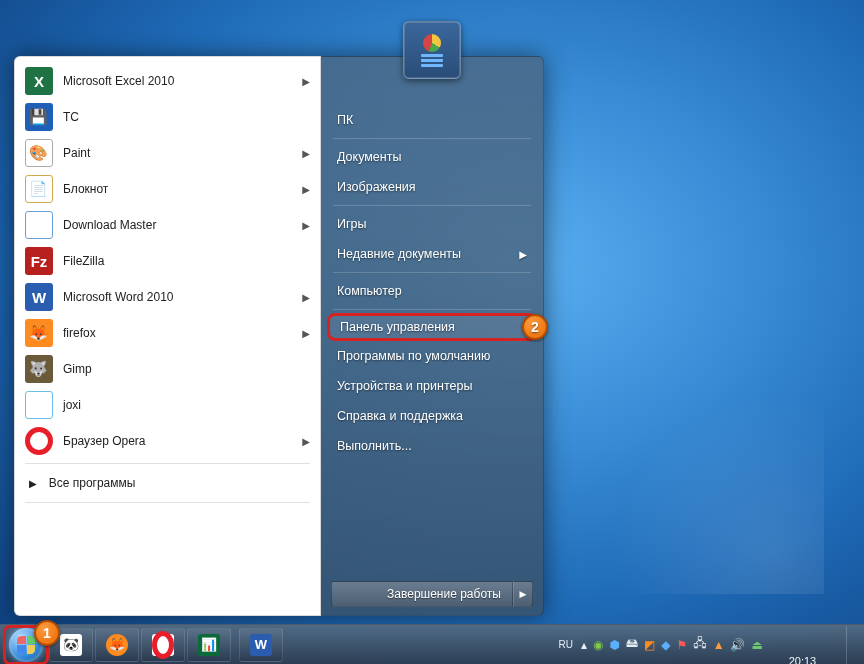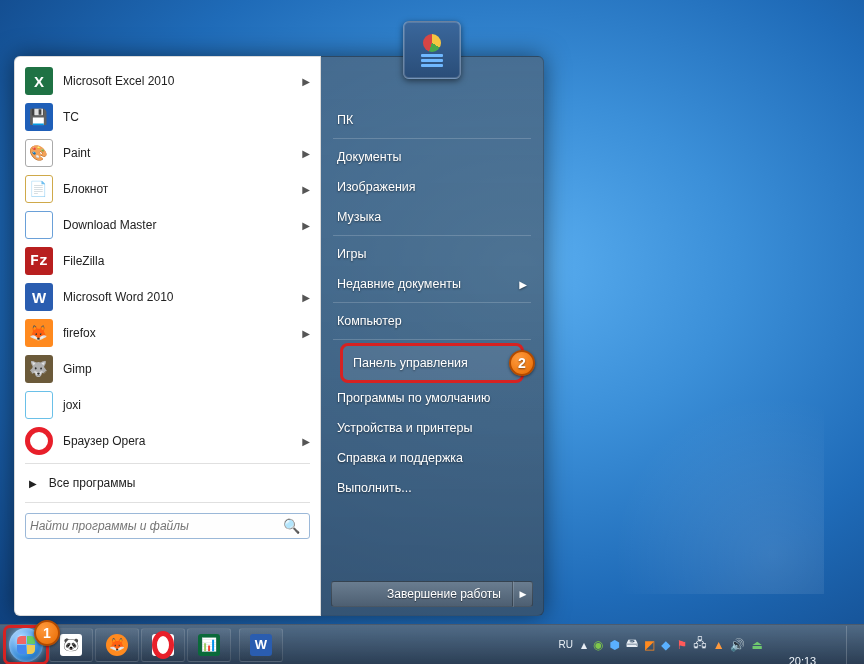--- a/index.html
+++ b/index.html
@@ -44,21 +44,21 @@
     border:1px solid rgba(0,0,0,0.2); border-left:none;
   }
   .ritem {
     color:#fff; font-size:12.5px; padding:8px 12px; cursor:default;
     display:flex; align-items:center; text-shadow:0 1px 2px rgba(0,0,0,0.5); border-radius:3px;
   }
   .ritem .arrow{ margin-left:auto; font-size:10px;}
   .rsep { height:1px; background:rgba(255,255,255,0.18); margin:3px 8px;}
   .ritem.highlight {
     border:3px solid #d62222; border-radius:8px; background:rgba(255,255,255,0.08);
-    padding:10px 10px; margin:0 15px;
+    padding:4px 10px; margin:0 2px;
   }
   .avatar {
     position:absolute; top:-36px; left:50%; transform:translateX(-50%);
     width:58px; height:58px; border-radius:6px;
     background:linear-gradient(#3a679c,#2a4d78); border:1px solid rgba(255,255,255,0.3);
     box-shadow:0 2px 6px rgba(0,0,0,0.5), inset 0 0 0 1px rgba(255,255,255,0.15);
     display:flex; align-items:center; justify-content:center; flex-direction:column;
   }
   .avatar .pie{width:18px;height:18px;border-radius:50%;background:conic-gradient(#f5c542 0 120deg,#4aa84a 120deg 200deg,#d64545 200deg 360deg);margin-bottom:2px;}
   .avatar .bars{display:flex;flex-direction:column;gap:2px;}
@@ -114,21 +114,21 @@
   .badge {
     position:absolute; width:26px; height:26px; border-radius:50%;
     background:radial-gradient(circle at 35% 30%, #ff9a3d, #e76a00);
     border:2px solid #b04a00; color:#fff; font-weight:bold; font-size:14px;
     display:flex; align-items:center; justify-content:center;
     box-shadow:0 1px 3px rgba(0,0,0,0.5);
   }
   
   .i-excel{background:#1f7244;} .i-tc{background:#1f5fb8;} .i-paint{background:#fff;border:1px solid #aaa;}
   .i-notepad{background:#fff;border:1px solid #cfa94a;} .i-dm{background:#fff;border:1px solid #6aa0d8;}
-  .i-fz{background:#b81f1f;font-family:Liberation Mono, monospace;} .i-word{background:#2a5db0;} .i-ff{background:#ff8a1f;border-radius:50%;}
+  .i-fz{background:#b81f1f;} .i-word{background:#2a5db0;} .i-ff{background:#ff8a1f;border-radius:50%;}
   .i-gimp{background:#6b5a3a;} .i-joxi{background:#fff;border:1px solid #6ac0e8;color:#1f9fd8;}
   .i-opera{background:#fff;} .i-opera::after{content:"";width:18px;height:18px;border:5px solid #e81f2a;border-radius:50%;display:block;}
 </style>
 </head>
 <body>
 
 <div class="desktop">
 
   <div class="startmenu">
 
@@ -183,24 +183,20 @@
           <div class="picon i-opera"></div>
           <span>Браузер Opera</span>
           <span class="arrow">▶</span>
         </div>
       <div class="divider"></div>
       <div class="allprog">
           <span class="tri">▶</span>
           <span>Все программы</span>
         </div>
       <div class="divider"></div>
-      <div class="searchbox">
-        <input placeholder="Найти программы и файлы" style="">
-        <span class="mag">🔍</span>
-      </div>
     </div>
 
     <div class="right">
       <div class="avatar">
         <div class="pie"></div>
         <div class="bars">
             <span></span>
             <span></span>
             <span></span>
           </div>
@@ -208,23 +204,20 @@
 
       <div class="ritem">
           <span>ПК</span>
         </div>
       <div class="rsep"></div>
       <div class="ritem">
           <span>Документы</span>
         </div>
       <div class="ritem">
           <span>Изображения</span>
-        </div>
-      <div class="ritem">
-          <span>Музыка</span>
         </div>
       <div class="rsep"></div>
       <div class="ritem">
           <span>Игры</span>
         </div>
       <div class="ritem">
           <span>Недавние документы</span>
           <span class="arrow">▶</span>
         </div>
       <div class="rsep"></div>

